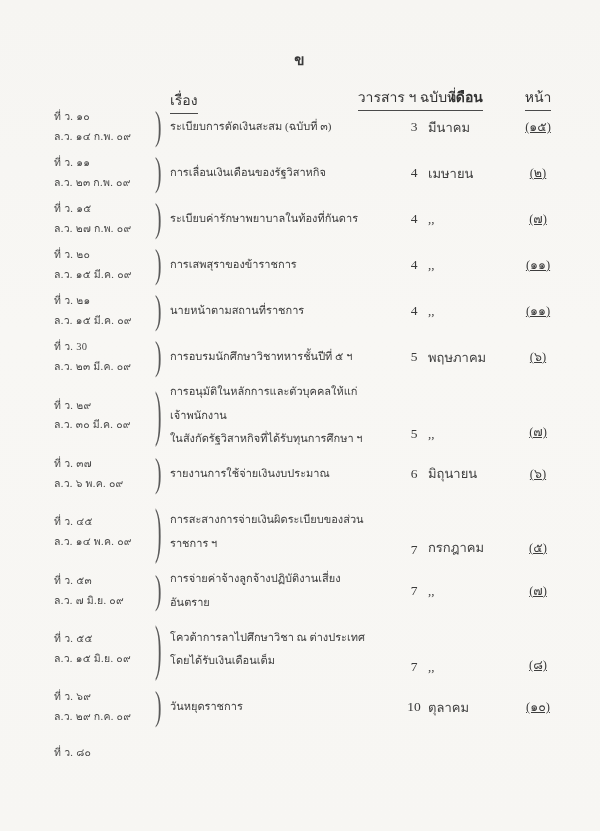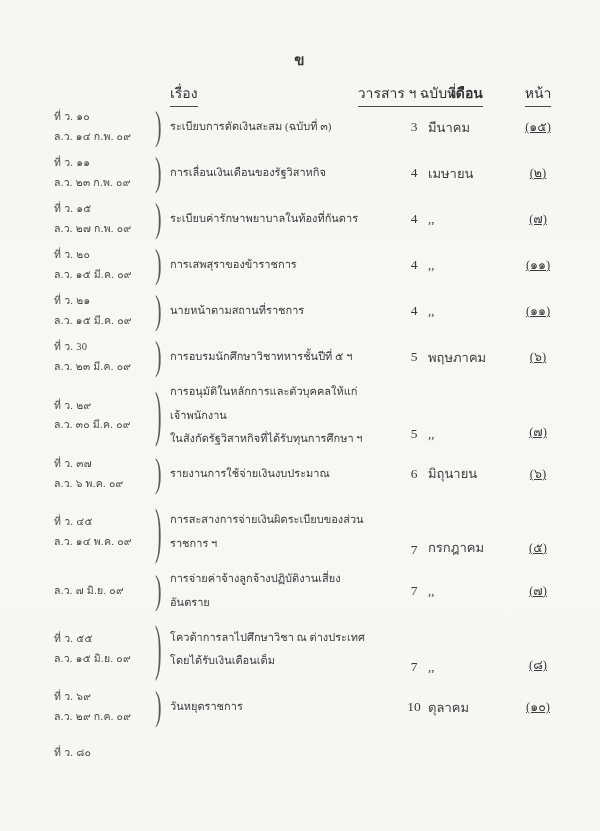--- a/index.html
+++ b/index.html
@@ -45,21 +45,21 @@
     width: 600px;
     font-size: 14px;
     color: #333;
   }
   .hdr .u {
     display: inline-block;
     border-bottom: 1.4px solid #4a4a4a;
     padding-bottom: 2px;
     white-space: nowrap;
   }
-  .hdr .col-subject { justify-self: start; }
+  .hdr .col-subject { justify-self: start; margin-top: 7px; }
   .hdr .col-issue   { justify-self: center; text-align: center; }
   .hdr .col-issue .u { transform: translateX(6px); }
   .hdr .col-month   { justify-self: center; font-weight: bold; }
   .hdr .col-page    { justify-self: center; }
   .rows {
     position: absolute;
     top: 104px;
     left: 0;
     width: 600px;
     display: flex;
@@ -246,20 +246,21 @@
       <div><span class="brace">)</span></div>
       <div class="cell-subject">การสะสางการจ่ายเงินผิดระเบียบของส่วน
 ราชการ ฯ</div>
       <div class="cell-issue">7</div>
       <div class="cell-month">กรกฎาคม</div>
       <div class="cell-page">(๕)</div>
     </div>
 
     <div class="row grid">
       <div class="refblock">
+          <span class="ref-no">ที่ ว. ๕๓</span>
           <span class="ref-date">ล.ว. ๗ มิ.ย. ๐๙</span>
         </div>
       <div><span class="brace">)</span></div>
       <div class="cell-subject">การจ่ายค่าจ้างลูกจ้างปฏิบัติงานเสี่ยงอันตราย</div>
       <div class="cell-issue">7</div>
       <div class="cell-month">,,</div>
       <div class="cell-page">(๗)</div>
     </div>
 
     <div class="row grid dbl">

